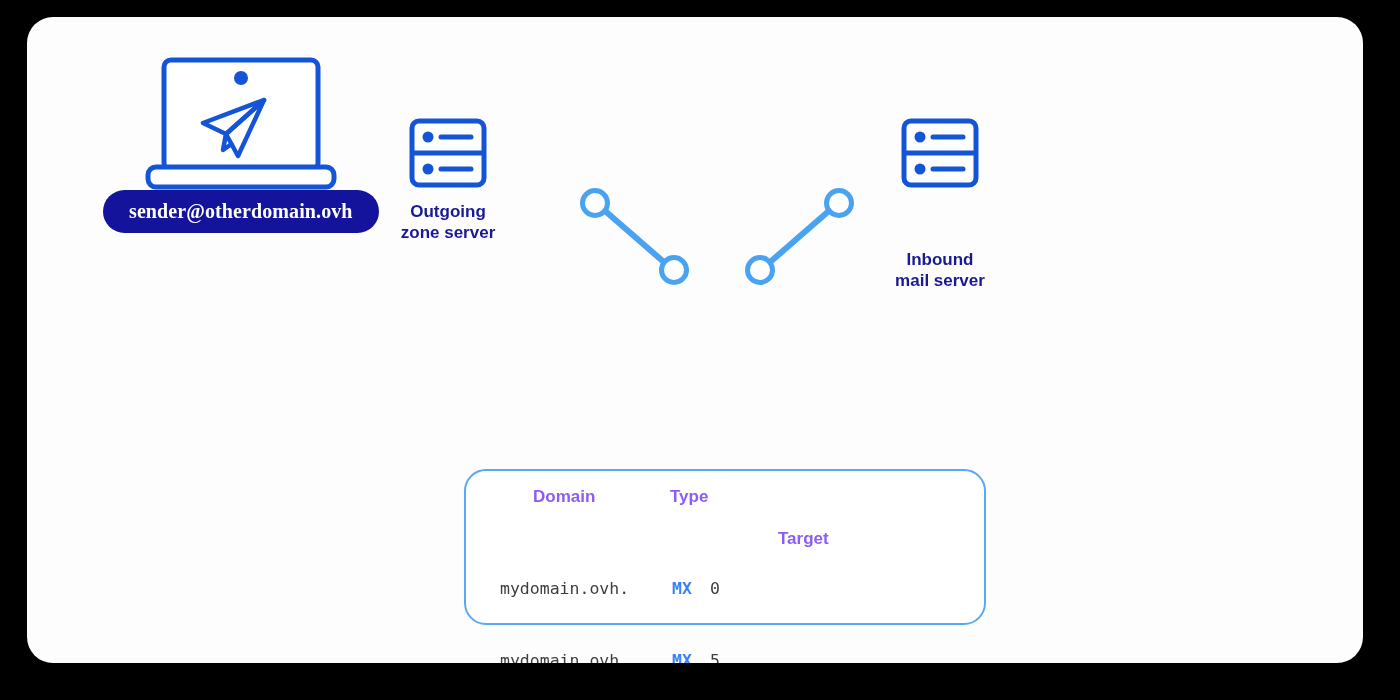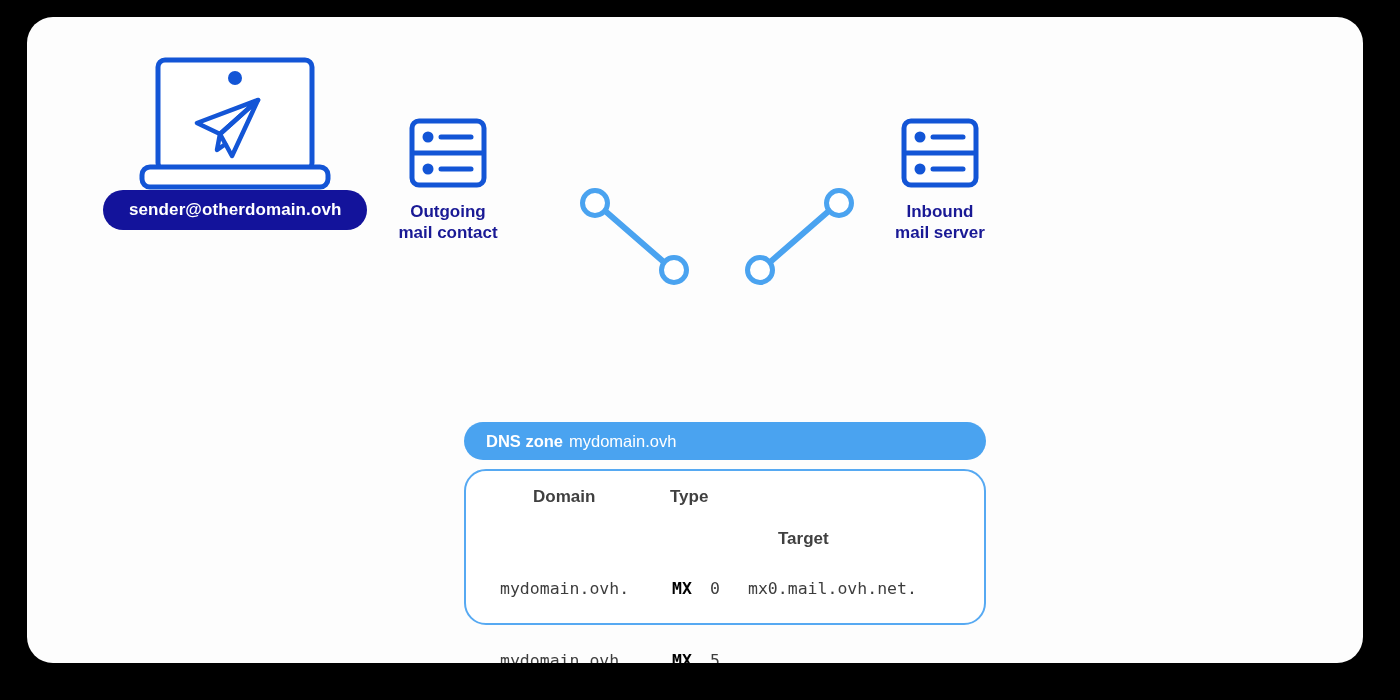--- a/index.html
+++ b/index.html
@@ -40,26 +40,27 @@
     flex-direction: column;
     align-items: center;
   }
   .laptop-wrap { width: 200px; height: 135px; }
   .laptop-wrap svg { display: block; }
 
   .badge {
     display: inline-block;
     border-radius: 22px;
     color: #ffffff;
-    font-size: 17px;
+    font-size: 20px;
     font-weight: bold;
     letter-spacing: 0.1px;
     padding: 11px 26px 12px 26px;
     white-space: nowrap;
     line-height: 1;
+    font-family: Liberation Serif, serif;
   }
   .badge-sender { background: #13139b; }
   .badge-contact { background: #4aa3f0; }
 
   
   .server-block {
     position: absolute;
     display: flex;
     flex-direction: column;
     align-items: center;
@@ -109,42 +110,42 @@
     border-radius: 22px;
     box-sizing: border-box;
     background: #ffffff;
   }
   .table-head {
     position: absolute;
     top: 16px;
     left: 0;
     width: 100%;
     height: 24px;
-    color: #404040;
+    color: #8b5cf6;
     font-size: 17px;
     font-weight: bold;
   }
   .th { position: absolute; }
   .th-domain { left: 67px; }
   .th-type   { left: 204px; }
   .th-target { left: 312px; margin-top: 42px; }
 
   .rows {
     position: absolute;
     top: 58px;
     left: 34px;
     font-family: "DejaVu Sans Mono", "Liberation Mono", monospace;
     font-size: 16.5px;
     color: #3d3d3d;
     line-height: 24px;
     white-space: pre;
   }
-  .rec-row { display: flex; align-items: baseline; height: 24px; }
+  .rec-row { display: flex; align-items: baseline; height: 24px; justify-content: space-between; }
   .c-domain { width: 172px; }
-  .c-type   { width: 38px; font-weight: bold; color: #000000; }
+  .c-type   { width: 38px; font-weight: bold; color: #3b82f6; }
   .c-prio   { width: 38px; }
   .c-target { width: 230px; }
 </style>
 </head>
 <body>
 
 <div id="stage">
   <div id="card">
 
     <div class="endpoint" style="left:76px; top:38px;">
@@ -170,70 +171,65 @@
         <svg class="server-icon" width="80" height="72" viewBox="0 0 80 72" xmlns="http://www.w3.org/2000/svg">
           <rect x="4" y="4" width="72" height="64" rx="7" stroke="#1355d6" stroke-width="5" fill="#ffffff"></rect>
           <line x1="6" y1="36" x2="74" y2="36" stroke="#1355d6" stroke-width="5"></line>
           <circle cx="20" cy="20" r="5.5" fill="#1355d6"></circle>
           <line x1="33" y1="20" x2="63" y2="20" stroke="#1355d6" stroke-width="5" stroke-linecap="round"></line>
           <circle cx="20" cy="52" r="5.5" fill="#1355d6"></circle>
           <line x1="33" y1="52" x2="63" y2="52" stroke="#1355d6" stroke-width="5" stroke-linecap="round"></line>
         </svg>
       </div>
       <div class="server-label">Outgoing
-mail contact</div>
+zone server</div>
     </div>
 
     <div class="abs" style="left:513px; top:150px; width:350px; height:130px;">
       <svg width="350" height="130" viewBox="0 0 350 130" xmlns="http://www.w3.org/2000/svg">
 
         <line x1="56" y1="36" x2="133" y2="103" stroke="#4aa3f0" stroke-width="6" stroke-linecap="round"></line>
         <circle cx="55" cy="36" r="12.5" stroke="#4aa3f0" stroke-width="5" fill="#ffffff"></circle>
         <circle cx="134" cy="103" r="12.5" stroke="#4aa3f0" stroke-width="5" fill="#ffffff"></circle>
 
         <line x1="221" y1="103" x2="298" y2="36" stroke="#4aa3f0" stroke-width="6" stroke-linecap="round"></line>
         <circle cx="220" cy="103" r="12.5" stroke="#4aa3f0" stroke-width="5" fill="#ffffff"></circle>
         <circle cx="299" cy="36" r="12.5" stroke="#4aa3f0" stroke-width="5" fill="#ffffff"></circle>
       </svg>
     </div>
 
-    <div class="server-block" style="left:823px; top:100px;">
+    <div class="server-block" style="left:823px; top:100px;gap:48px;">
       <div>
         <svg class="server-icon" width="80" height="72" viewBox="0 0 80 72" xmlns="http://www.w3.org/2000/svg">
           <rect x="4" y="4" width="72" height="64" rx="7" stroke="#1355d6" stroke-width="5" fill="#ffffff"></rect>
           <line x1="6" y1="36" x2="74" y2="36" stroke="#1355d6" stroke-width="5"></line>
           <circle cx="20" cy="20" r="5.5" fill="#1355d6"></circle>
           <line x1="33" y1="20" x2="63" y2="20" stroke="#1355d6" stroke-width="5" stroke-linecap="round"></line>
           <circle cx="20" cy="52" r="5.5" fill="#1355d6"></circle>
           <line x1="33" y1="52" x2="63" y2="52" stroke="#1355d6" stroke-width="5" stroke-linecap="round"></line>
         </svg>
       </div>
       <div class="server-label">Inbound
 mail server</div>
     </div>
 
 
 
-    <div class="zone-bar">
-      <span class="zone-strong">DNS zone</span>
-      <span class="zone-domain">mydomain.ovh</span>
-    </div>
 
     <div class="table-box">
       <div class="table-head">
         <span class="th th-domain">Domain</span>
         <span class="th th-type">Type</span>
         <span class="th th-target">Target</span>
       </div>
       <div class="rows">
         <div class="rec-row">
           <span class="c-domain">mydomain.ovh.</span>
           <span class="c-type">MX</span>
           <span class="c-prio">0</span>
-          <span class="c-target">mx0.mail.ovh.net.</span>
         </div>
         <div class="rec-row">
           <span class="c-domain">mydomain.ovh.</span>
           <span class="c-type">MX</span>
           <span class="c-prio">5</span>
         </div>
         
       </div>
     </div>
 

